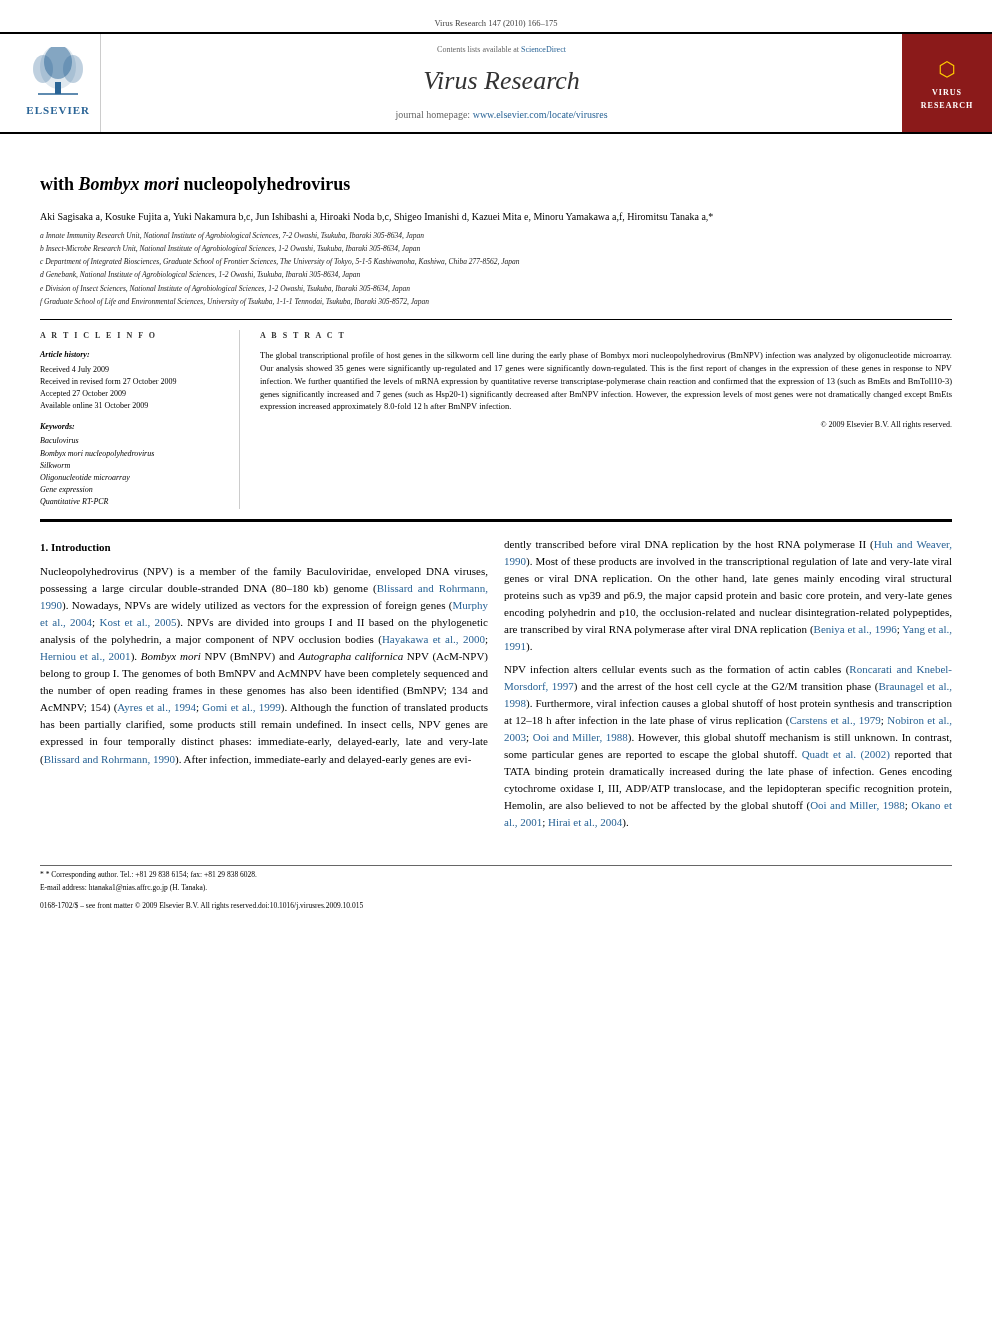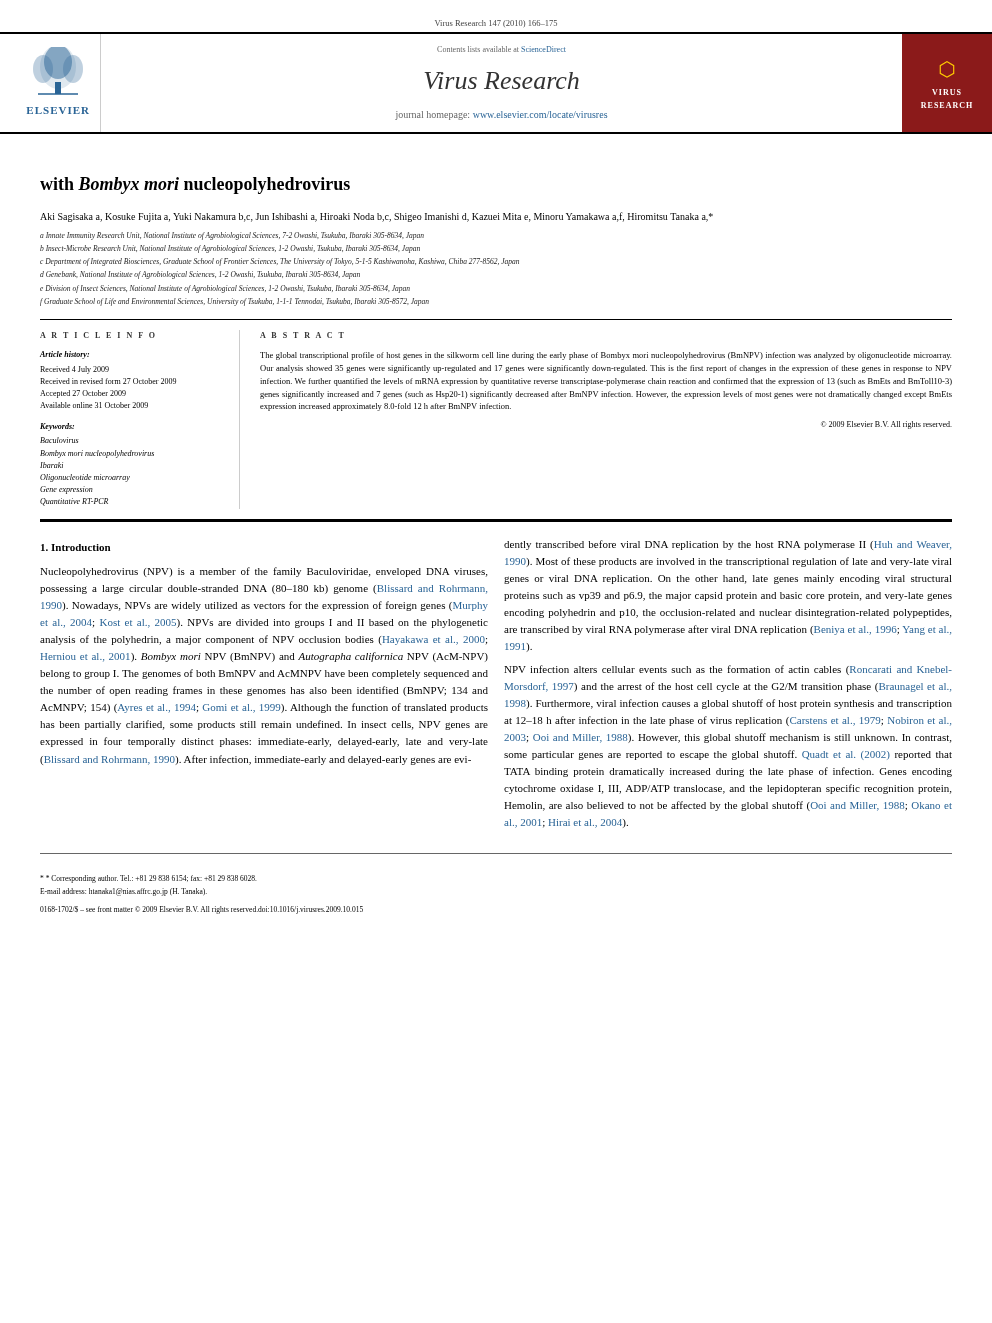--- a/index.html
+++ b/index.html
@@ -276,22 +276,22 @@
     }
 
     .body-text a, .ref-link {
       color: #2a6496;
       text-decoration: none;
     }
 
     
     .page-footer {
       border-top: 1px solid #666;
-      margin-top: 16px;
-      padding-top: 20px;
+      margin-top: 28px;
+      padding-top: 4px;
     }
 
     .footnote {
       font-size: 7.5px;
       line-height: 1.4;
       margin-bottom: 2px;
     }
 
     .page-bottom {
       display: flex;
@@ -379,21 +379,21 @@
         <div class="history-item">Received 4 July 2009</div>
         <div class="history-item">Received in revised form 27 October 2009</div>
         <div class="history-item">Accepted 27 October 2009</div>
         <div class="history-item">Available online 31 October 2009</div>
       </div>
 
       <div class="keywords-section">
         <div class="keywords-label">Keywords:</div>
         <div class="keyword-item">Baculovirus</div>
         <div class="keyword-item">Bombyx mori nucleopolyhedrovirus</div>
-        <div class="keyword-item">Ibaraki</div>
+        <div class="keyword-item">Silkworm</div>
         <div class="keyword-item">Oligonucleotide microarray</div>
         <div class="keyword-item">Gene expression</div>
         <div class="keyword-item">Quantitative RT-PCR</div>
       </div>
     </div>
 
     <div class="abstract-section">
       <div class="abstract-title">A B S T R A C T</div>
       <div class="abstract-text">
         <span>The global transcriptional profile of host genes in the silkworm cell line during the early phase of Bombyx mori nucleopolyhedrovirus (BmNPV) infection was analyzed by oligonucleotide microarray. Our analysis showed 35 genes were significantly up-regulated and 17 genes were significantly down-regulated. This is the first report of changes in the expression of these genes in response to NPV infection. We further quantified the levels of mRNA expression by quantitative reverse transcriptase-polymerase chain reaction and confirmed that the expression of 13 (such as BmEts and BmToll10-3) genes significantly increased and 7 genes (such as Hsp20-1) significantly decreased after BmNPV infection. However, the expression levels of most genes were not dramatically changed except BmEts expression increased approximately 8.0-fold 12 h after BmNPV infection.</span>

